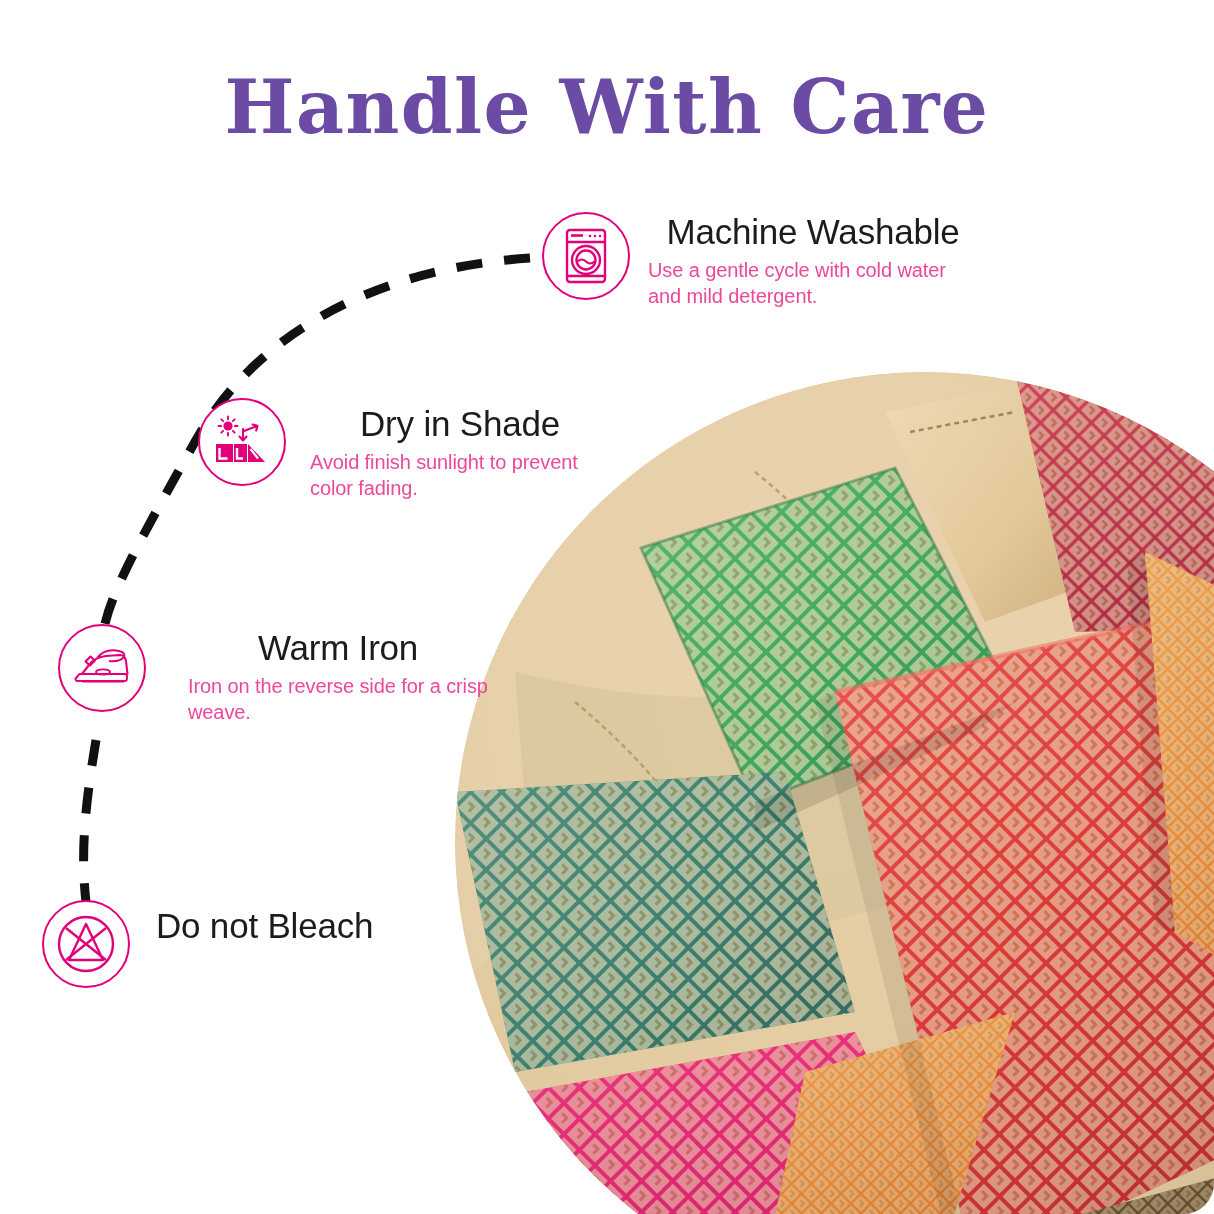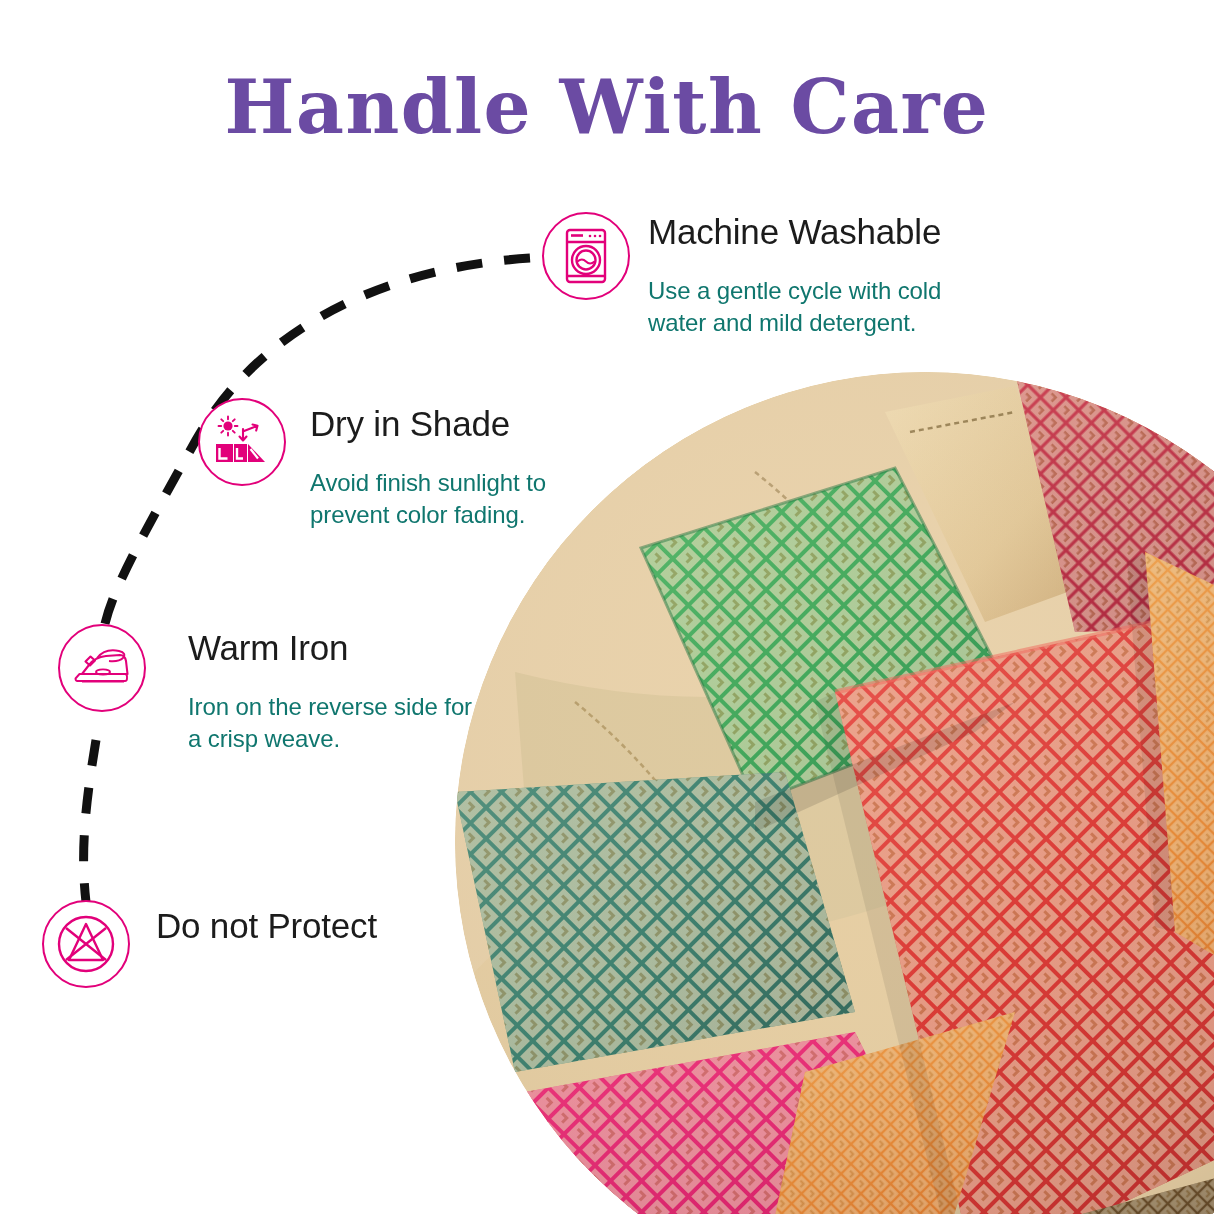--- a/index.html
+++ b/index.html
@@ -3,21 +3,21 @@
 <meta charset="utf-8">
 <style>
   html,body{margin:0;padding:0;}
   body{
     width:1214px;height:1214px;
     background:#ffffff;
     font-family:"Liberation Sans", sans-serif;
     overflow:hidden;
     position:relative;
   }
-  .stage{position:absolute;inset:0;width:1214px;height:1214px;overflow:hidden;background:#fff;}
+  .stage{position:absolute;inset:0;width:1214px;height:1214px;overflow:hidden;background:#fff;border-radius:31px;}
 
   
   .photo-wrap{
     position:absolute;
     left:455px; top:372px;
     width:940px; height:940px;
     border-radius:50%;
     overflow:hidden;
     z-index:1;
   }
@@ -52,26 +52,27 @@
   }
   .icon-circle svg{display:block;}
   .care-text{margin-left:18px;padding-top:2px;}
   .care-title{
     font-size:35px;
     font-weight:400;
     color:#1c1c1c;
     line-height:1.05;
     letter-spacing:-0.2px;
     white-space:nowrap;
+    text-align:center;
   }
   .care-desc{
-    font-size:24px;
-    color:#0f766e;
+    font-size:20px;
+    color:#ec4899;
     line-height:1.33;
-    margin-top:24px;
+    margin-top:6px;
     letter-spacing:-0.1px;
     max-width:330px;
   }
 
   
   #item-0{left:542px;top:212px;}
   #item-1{left:198px;top:398px;}
   #item-2{left:58px;top:624px;gap:16px;}
   #item-3{left:42px;top:900px;}
   #item-1 .care-text{margin-left:24px;padding-top:8px;}
@@ -316,17 +317,17 @@
   <div class="care-item" id="item-3">
     <div class="icon-circle">
       <svg width="62" height="62" viewBox="0 0 62 62" fill="none" stroke="#e2007a" stroke-width="2.4">
         <circle cx="31" cy="31" r="27"></circle>
         <path d="M31 11 L48 47 H14 Z" stroke-linejoin="round"></path>
         <line x1="11" y1="15" x2="51" y2="47"></line>
         <line x1="51" y1="15" x2="11" y2="47"></line>
       </svg>
     </div>
     <div class="care-text">
-      <div class="care-title">Do not Protect</div>
+      <div class="care-title">Do not Bleach</div>
     </div>
   </div>
 
 </div>
 
 </body></html>

